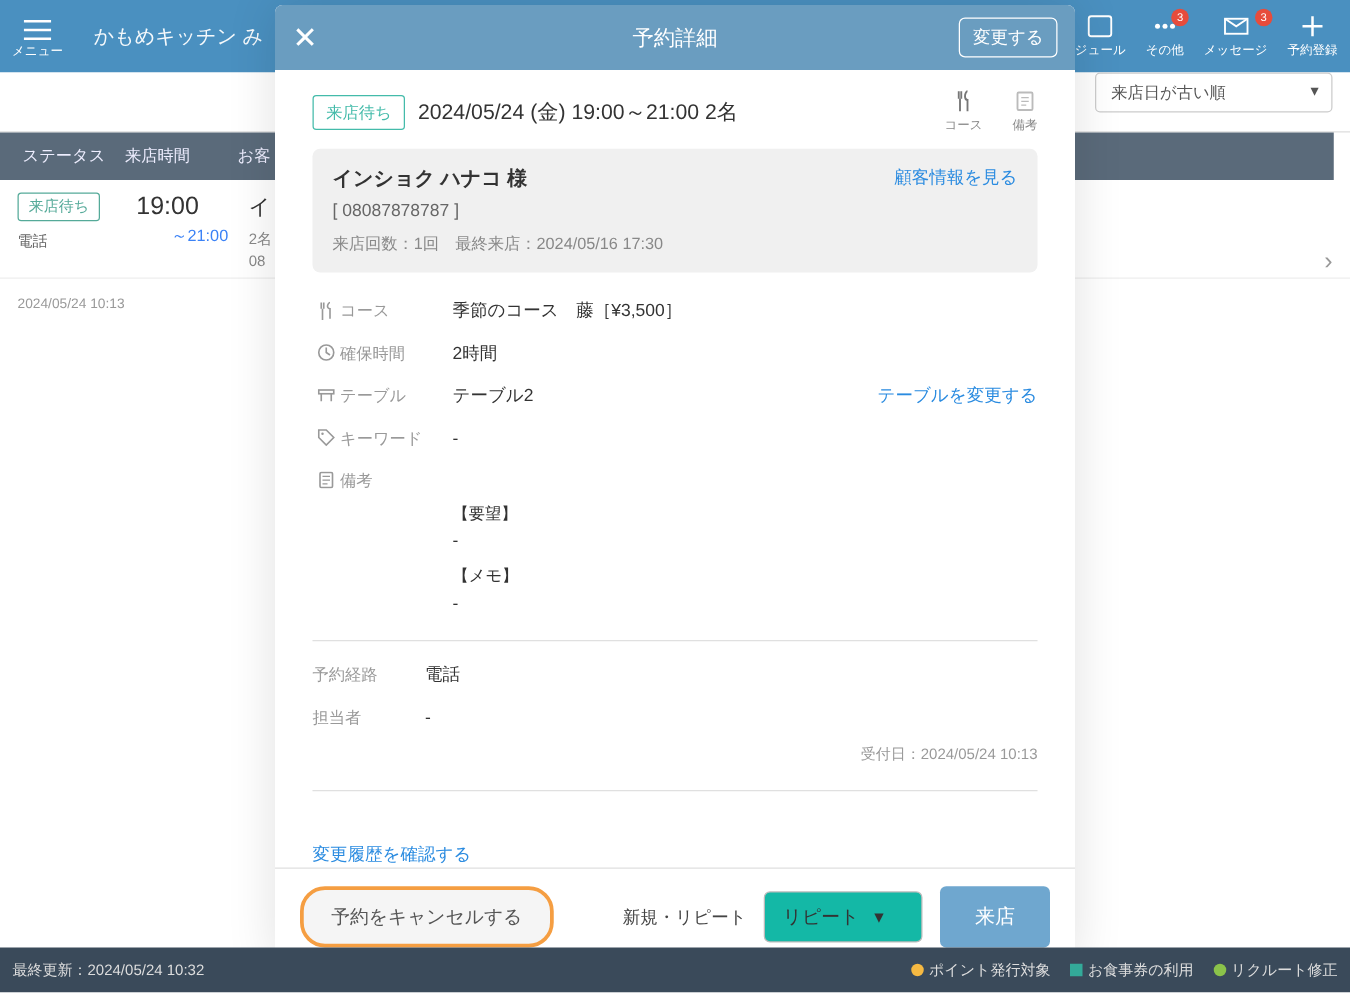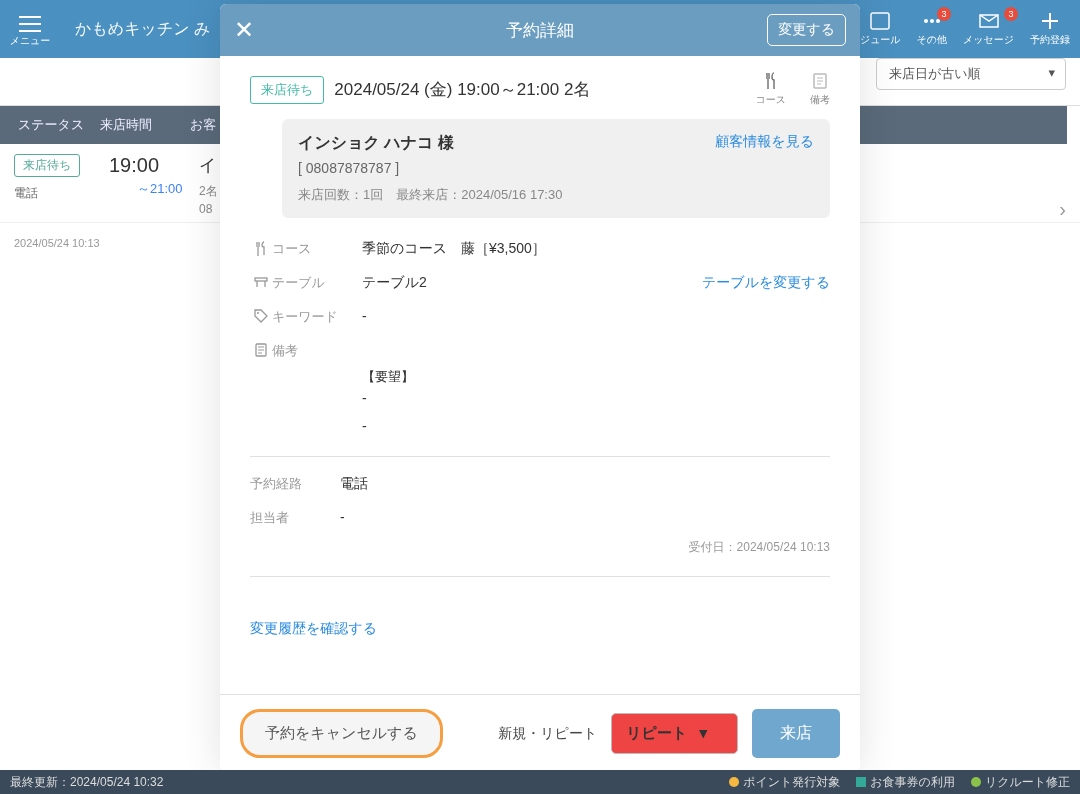--- a/index.html
+++ b/index.html
@@ -49,21 +49,21 @@
     
     .modal-body { flex: 1; padding: 16px 30px 0; overflow-y: auto; }
     
     .resv-summary { display: flex; align-items: center; gap: 10px; margin-bottom: 12px; }
     .resv-status-tag { border: 1.5px solid #4ba; color: #4ba; padding: 4px 10px; font-size: 13px; border-radius: 3px; font-weight: 500; }
     .resv-datetime { font-size: 17px; color: #333; font-weight: 500; }
     .resv-icons { margin-left: auto; display: flex; gap: 24px; }
     .resv-icon-item { text-align: center; font-size: 10px; color: #888; }
     .resv-icon-item svg { display: block; margin: 0 auto 3px; }
     
-    .customer-card { background: #f0f0f0; border-radius: 6px; padding: 14px 16px; margin-bottom: 14px; position: relative; margin-left: 32px; }
+    .customer-card { background: #f0f0f0; border-radius: 6px; padding: 14px 16px; margin-bottom: 14px; position: relative; }
     .customer-name { font-size: 16px; font-weight: 600; color: #333; }
     .customer-phone { font-size: 14px; color: #666; margin-top: 6px; }
     .customer-stats { font-size: 13px; color: #888; margin-top: 10px; }
     .customer-link { position: absolute; right: 16px; top: 14px; color: #2a8be0; font-size: 14px; cursor: pointer; }
     
     .detail-row { display: flex; padding: 8px 0; align-items: flex-start; }
     .detail-icon { width: 22px; color: #999; font-size: 14px; display: flex; justify-content: center; padding-top: 1px; }
     .detail-label { width: 90px; font-size: 13px; color: #999; }
     .detail-value { flex: 1; font-size: 14px; color: #333; }
     .detail-link { color: #2a8be0; font-size: 14px; cursor: pointer; }
@@ -76,25 +76,25 @@
     
     .accepted { text-align: right; font-size: 12px; color: #999; padding: 4px 0 10px; }
     
     .history-link { margin-top: 42px; margin-bottom: 18px; }
     .history-link span { color: #2a8be0; font-size: 14px; cursor: pointer; }
     
     .modal-footer { border-top: 1px solid #e0e0e0; padding: 14px 20px; display: flex; align-items: center; gap: 14px; }
     .cancel-btn { border: 3px solid #f59e42; border-radius: 20px; padding: 12px 22px; font-size: 15px; color: #555; background: #f5f5f5; cursor: pointer; }
     .footer-spacer { flex: 1; }
     .repeat-label { font-size: 14px; color: #444; }
-    .repeat-select { border: 1px solid #bbb; border-radius: 5px; padding: 10px 30px 10px 14px; font-size: 15px; color: #333; background: #ef4444; cursor: pointer; font-weight: bold; }
+    .repeat-select { border: 1px solid #bbb; border-radius: 5px; padding: 10px 30px 10px 14px; font-size: 15px; color: #333; background: #14b8a6; cursor: pointer; }
     .visit-btn { background: #6fa7cf; color: #fff; border: none; border-radius: 5px; padding: 14px 28px; font-size: 16px; cursor: pointer; }
     
     
-    .footer-bar { position: absolute; bottom: 0; left: 0; right: 0; height: 24px; background: #3a4a5a; color: #ddd; font-size: 12px; display: flex; align-items: center; padding: 0 10px; }
+    .footer-bar { position: absolute; bottom: 0; left: 0; right: 0; height: 36px; background: #3a4a5a; color: #ddd; font-size: 12px; display: flex; align-items: center; padding: 0 10px; }
     .footer-left { flex: 1; }
     .footer-right { display: flex; gap: 16px; }
     .footer-item { display: flex; align-items: center; gap: 4px; }
     .dot-yellow { width: 10px; height: 10px; border-radius: 50%; background: #f5b942; }
     .dot-green { width: 10px; height: 10px; background: #3a9; }
     .dot-lime { width: 10px; height: 10px; border-radius: 50%; background: #8bc34a; }
   </style>
 </head>
 <body>
 
@@ -214,20 +214,30 @@
           <svg width="14" height="16">
               <path d="M3 1v5M5 1v5M4 6v9M10 1c-1 0-2 2-2 3s1 2 2 2v8" fill="none" stroke="#999" stroke-width="1.3"></path>
             </svg>
         </span>
         <span class="detail-label">コース</span>
         <span class="detail-value">季節のコース　藤［¥3,500］</span>
       </div>
       <div class="detail-row">
         <span class="detail-icon">
           <svg width="14" height="14">
+              <circle cx="7" cy="7" r="6" fill="none" stroke="#999" stroke-width="1.3"></circle>
+              <path d="M7 3v4l3 2" fill="none" stroke="#999" stroke-width="1.3"></path>
+            </svg>
+        </span>
+        <span class="detail-label">確保時間</span>
+        <span class="detail-value">2時間</span>
+      </div>
+      <div class="detail-row">
+        <span class="detail-icon">
+          <svg width="14" height="14">
               <rect x="1" y="3" width="12" height="3" fill="none" stroke="#999" stroke-width="1.3"></rect>
               <path d="M3 6v6M11 6v6" stroke="#999" stroke-width="1.3"></path>
             </svg>
         </span>
         <span class="detail-label">テーブル</span>
         <span class="detail-value">テーブル2</span>
         <span class="detail-link">テーブルを変更する</span>
       </div>
       <div class="detail-row">
         <span class="detail-icon">
@@ -243,20 +253,21 @@
         <span class="detail-icon">
           <svg width="14" height="14">
               <rect x="2" y="1" width="10" height="12" rx="1" fill="none" stroke="#999" stroke-width="1.3"></rect>
               <path d="M4 4h6M4 7h6M4 10h4" stroke="#999" stroke-width="1"></path>
             </svg>
         </span>
         <span class="detail-label">備考</span>
       </div>
       <div class="sub-label">【要望】</div>
       <div class="sub-value">-</div>
+      <div class="sub-label">【メモ】</div>
       <div class="sub-value">-</div>
     </div>
 
     <div class="detail-section bordered">
       <div class="detail-row" style="padding-left:0">
         <span class="detail-icon"></span>
         <span class="detail-label" style="margin-left:-22px">予約経路</span>
         <span class="detail-value">電話</span>
       </div>
       <div class="detail-row" style="padding-left:0">

